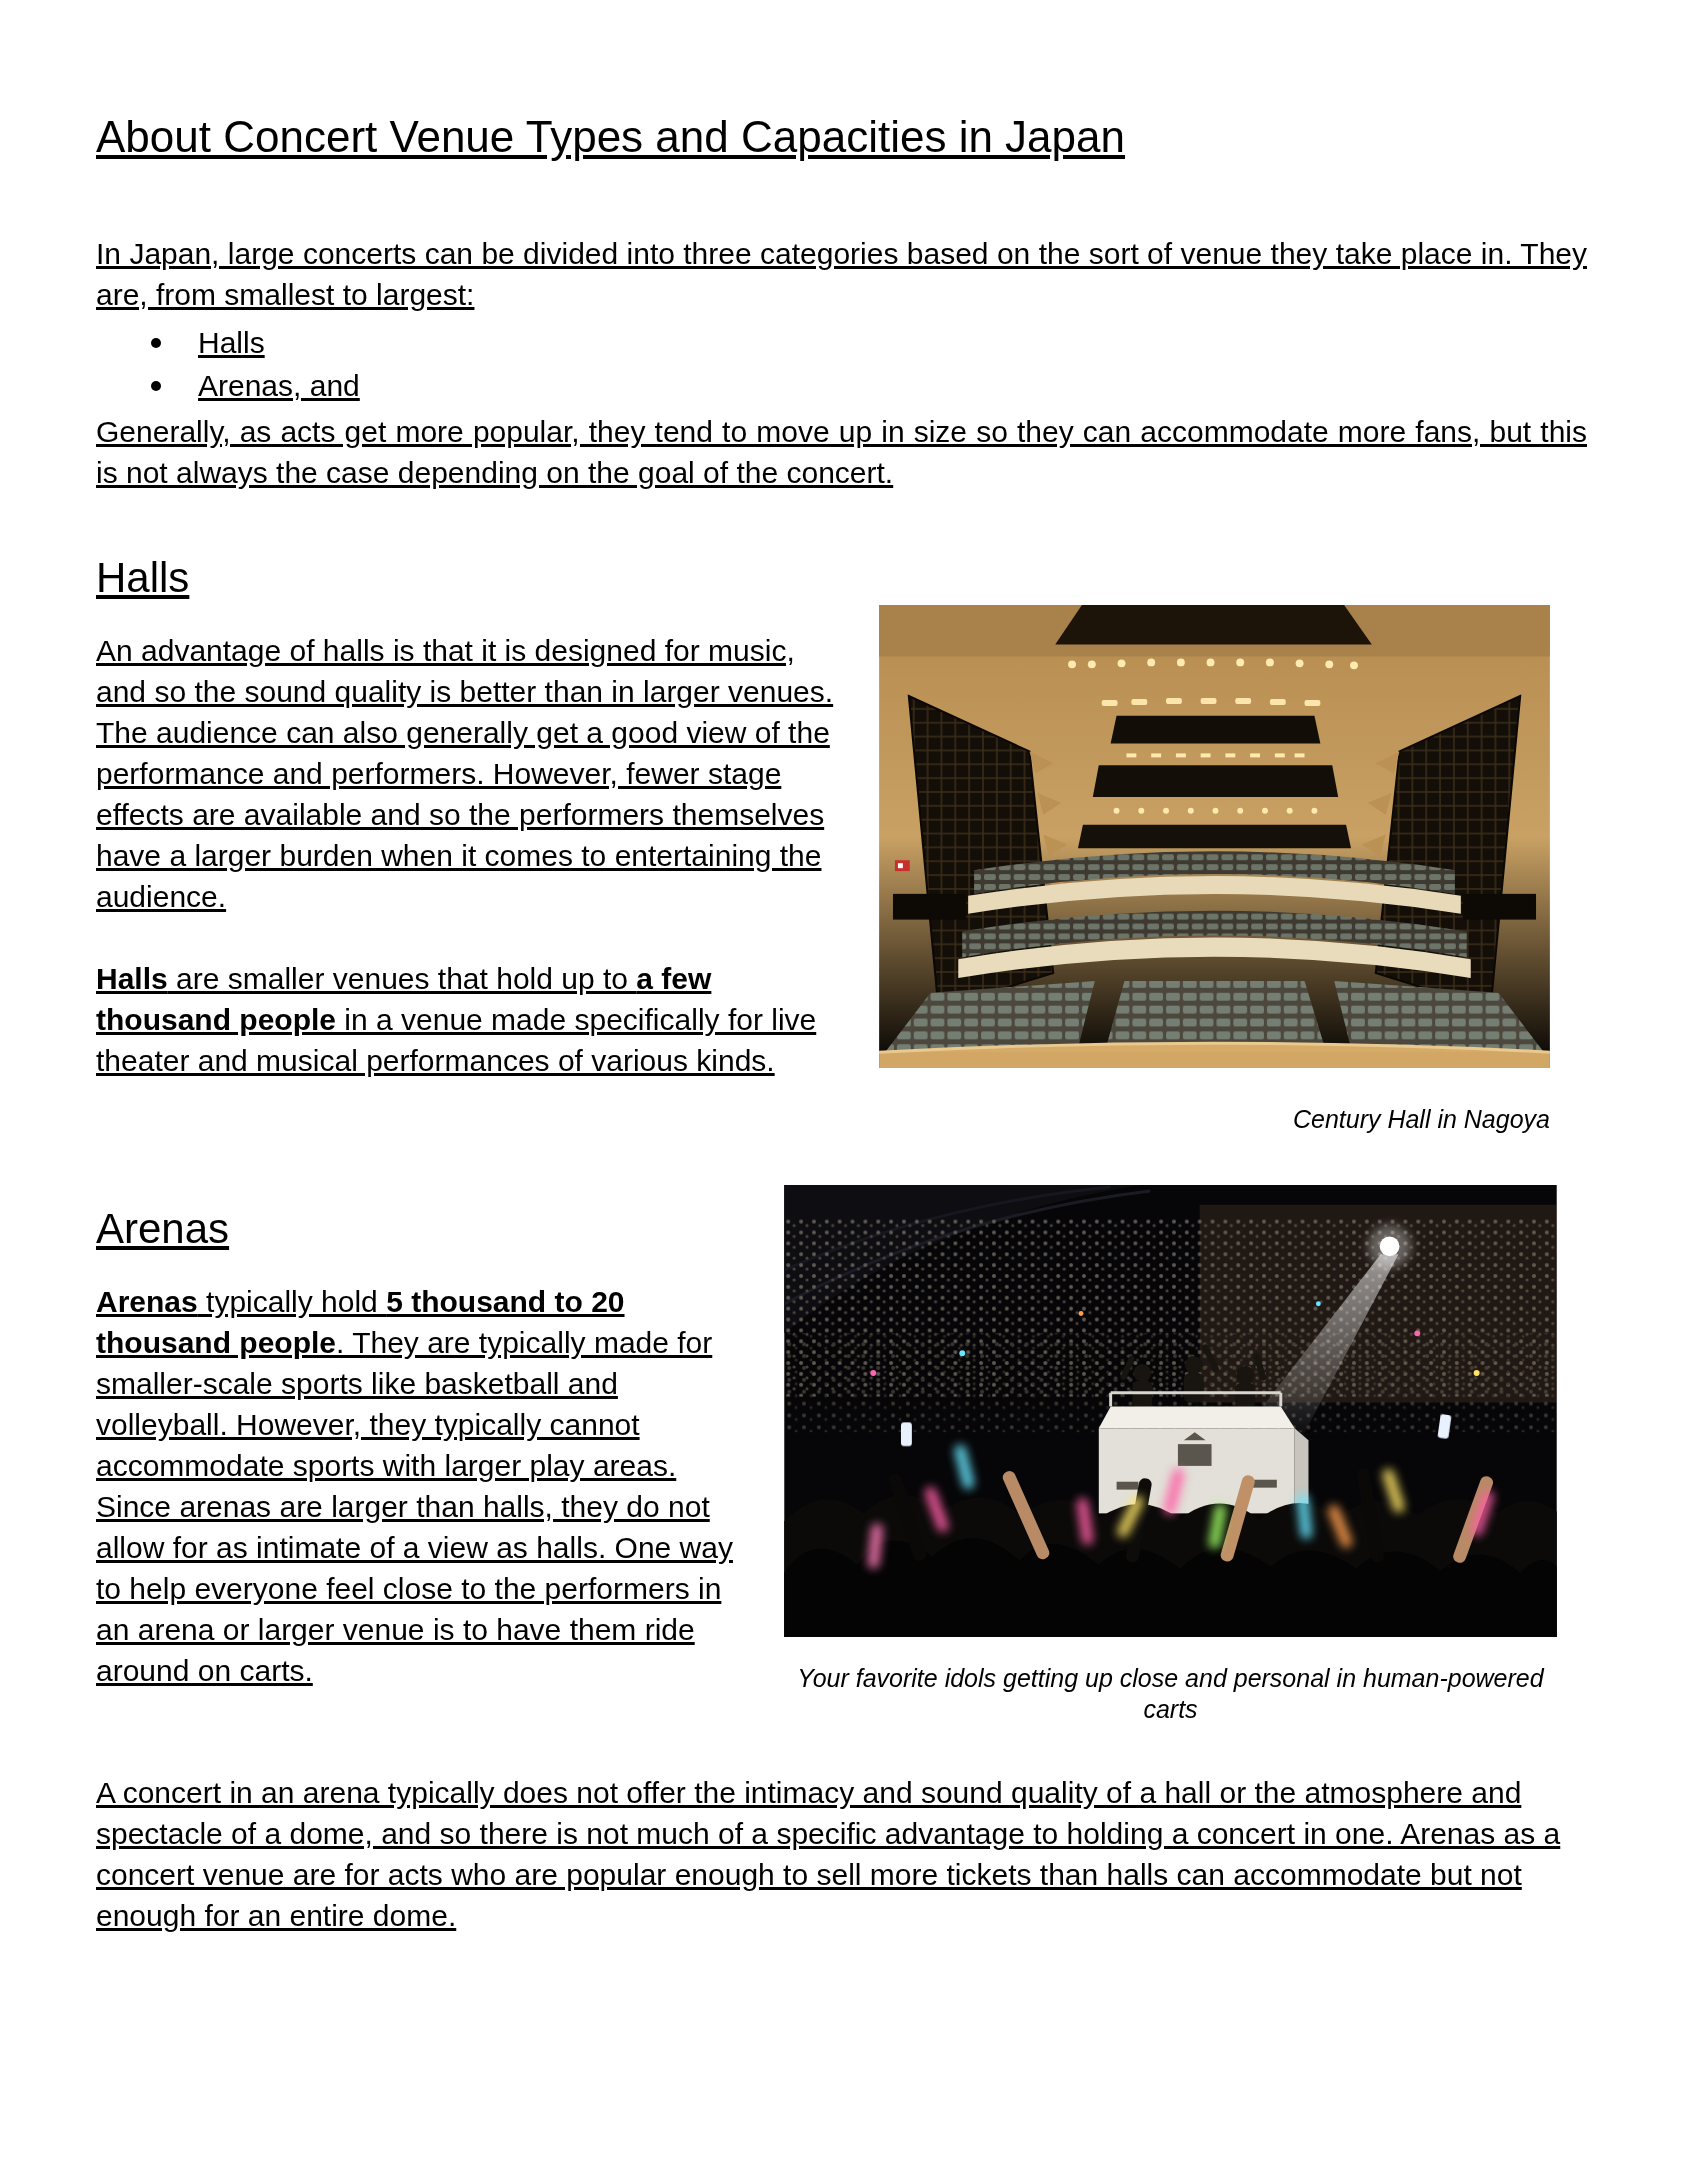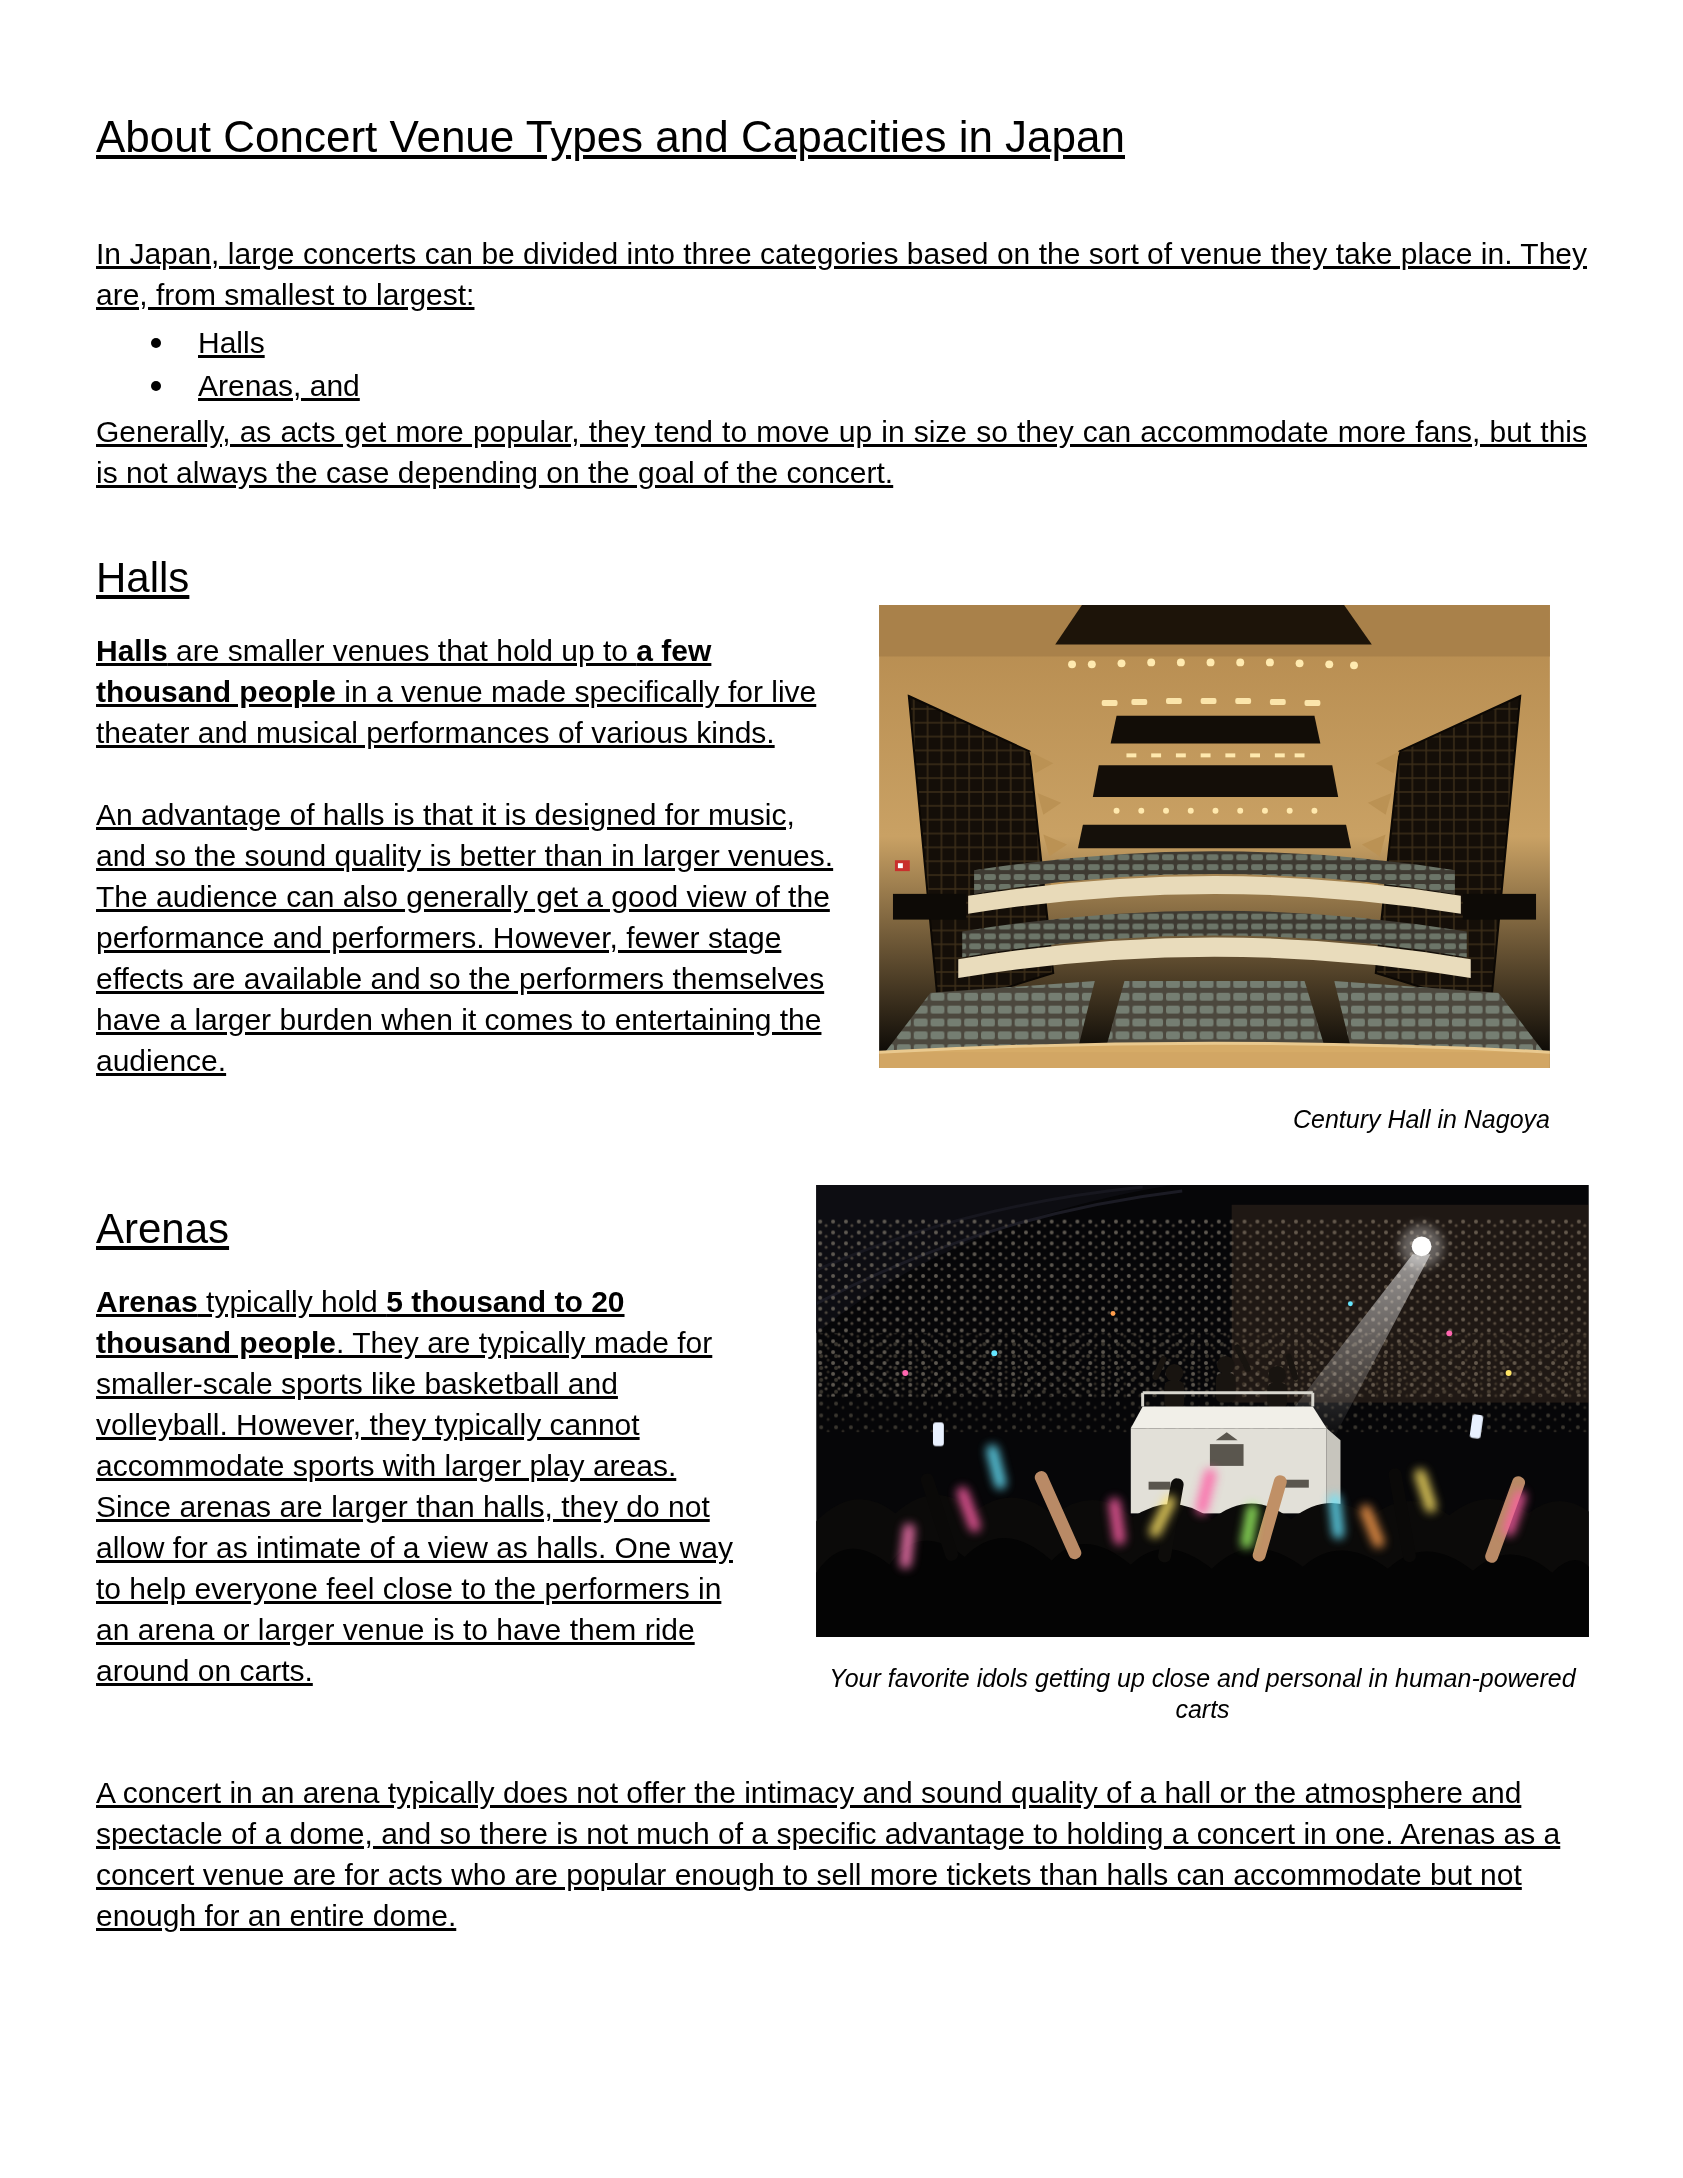--- a/index.html
+++ b/index.html
@@ -28,21 +28,21 @@
   }
   p.intro-cont { margin-top:4px; }
 
   h2.sec-heading { margin:0; font-size:42px; font-weight:400; line-height:48px; }
 
   section.halls-section { position:relative; margin-top:61px; min-height:586px; }
   .halls-text { width:738px; padding-top:28px; }
   .halls-text p + p { margin-top:41px; }
   figure { margin:0; }
   .hall-figure { position:absolute; left:783px; top:51px; width:671px; }
-  .arena-figure { position:absolute; left:720px; top:-20px; width:773px; }
+  .arena-figure { position:absolute; left:688px; top:-20px; width:773px; }
   figcaption {
     font-style:italic; font-size:25px; line-height:31px; text-align:center; color:#000;
   }
   .hall-figure figcaption { margin-top:36px; padding-left:87px;text-align:right; }
   .arena-figure figcaption { margin-top:26px; }
 
   section.arenas-section { position:relative; margin-top:65px; min-height:495px; }
   .arenas-text { width:645px; padding-top:28px; }
 
   p.closing-par { margin-top:72px; }
@@ -62,22 +62,22 @@
     <li>Halls</li>
     <li>Arenas, and</li>
   </ul>
 
   <p class="body-text justified intro-cont">Generally, as acts get more popular, they tend to move up in size so they can accommodate more fans, but this is not always the case depending on the goal of the concert.</p>
 
   <section class="halls-section">
     <h2 class="sec-heading">Halls</h2>
 
     <div class="halls-text">
+      <p class="body-text">An advantage of halls is that it is designed for music, and so the sound quality is better than in larger venues. The audience can also generally get a good view of the performance and performers. However, fewer stage effects are available and so the performers themselves have a larger burden when it comes to entertaining the audience.</p>
       <p class="body-text"><b>Halls</b><span> are smaller venues that hold up to </span><b>a few thousand people</b><span> in a venue made specifically for live theater and musical performances of various kinds.</span></p>
-      <p class="body-text">An advantage of halls is that it is designed for music, and so the sound quality is better than in larger venues. The audience can also generally get a good view of the performance and performers. However, fewer stage effects are available and so the performers themselves have a larger burden when it comes to entertaining the audience.</p>
     </div>
 
     <figure class="hall-figure">
 
       <svg class="photo" width="671" height="463" viewBox="0 0 678 468">
         <defs>
           <linearGradient id="wallGrad" x1="0" y1="0" x2="0" y2="1">
             <stop offset="0" stop-color="#b58a4e"></stop>
             <stop offset="0.5" stop-color="#c9a164"></stop>
             <stop offset="1" stop-color="#caa express466" stop-opacity="1"></stop>

